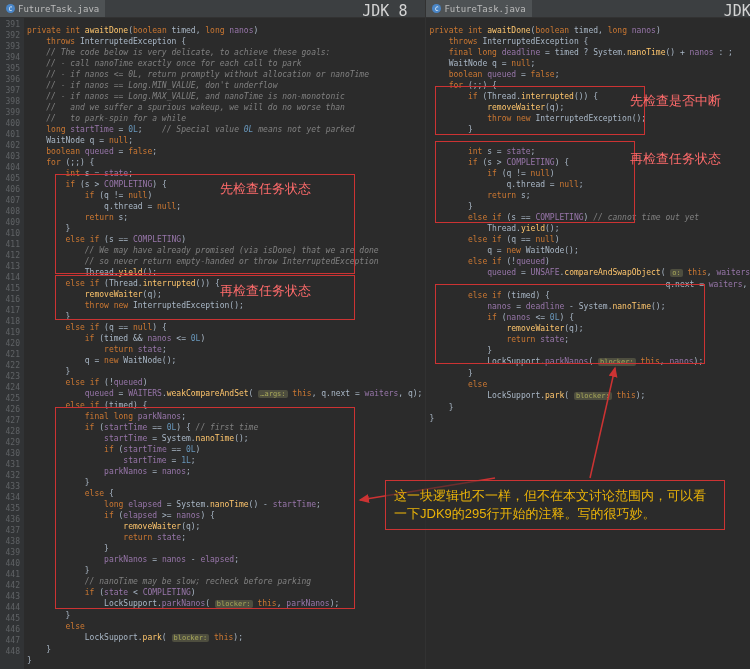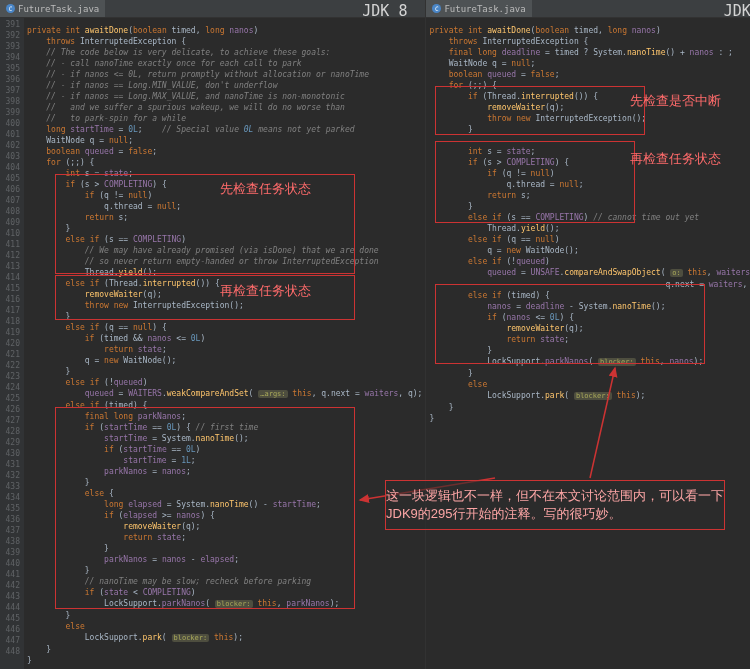--- a/index.html
+++ b/index.html
@@ -90,24 +90,24 @@
   position: absolute;
   color: #ff6b6b;
   font-size: 13px;
   font-family: "Microsoft YaHei", sans-serif;
   z-index: 3;
   pointer-events: none;
 }
 .callout {
   position: absolute;
   border: 1px solid #cc3333;
-  color: #fca5a5;
+  color: #eab308;
   font-size: 13px;
   font-family: "Microsoft YaHei", sans-serif;
-  padding: 6px 0;
+  padding: 6px 8px;
   line-height: 1.4;
   z-index: 4;
   background: rgba(43,43,43,0.6);
 }
 svg.arrows {
   position: absolute;
   top: 0; left: 0;
   width: 750px;
   height: 669px;
   pointer-events: none;

